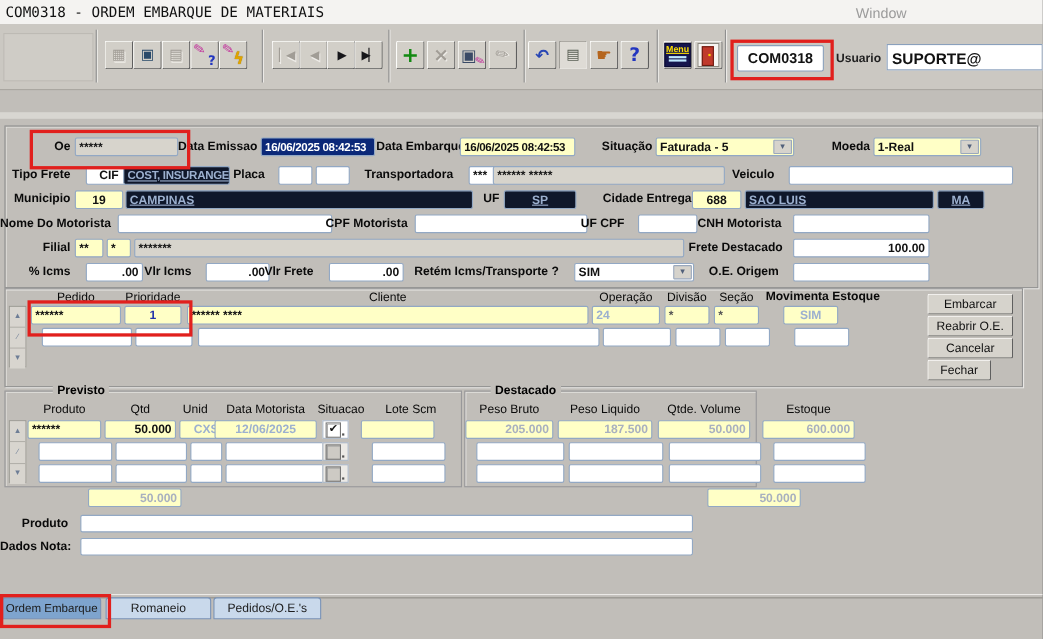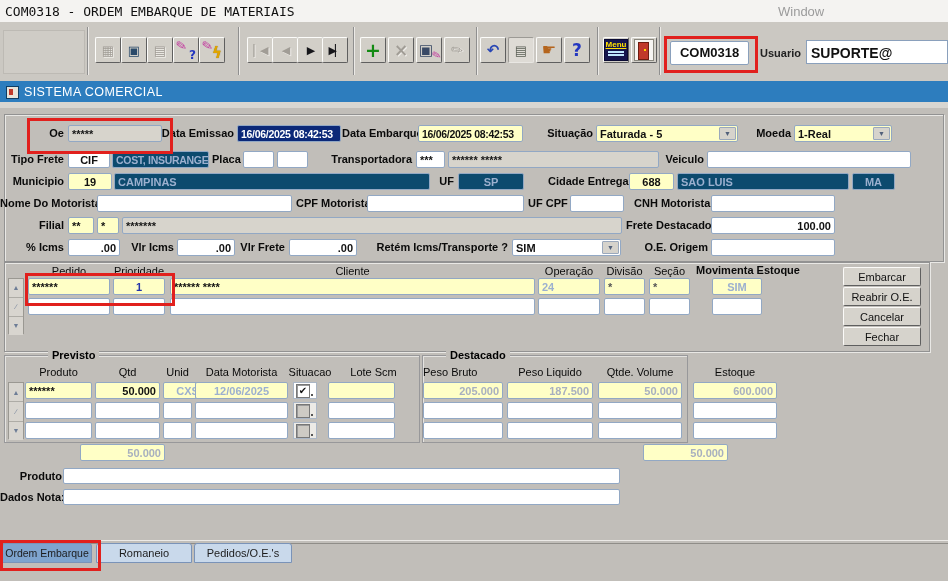--- a/index.html
+++ b/index.html
@@ -46,22 +46,22 @@
   .banner .txt{position:absolute;left:24px;top:4px;color:#fff;font:12.5px "Liberation Sans",sans-serif;letter-spacing:.4px;}
   .bicon{position:absolute;left:6px;top:5px;width:11px;height:11px;background:#e8e4da;border:1px solid #0e3d63;}
   .bicon i{position:absolute;left:2px;top:2px;width:4px;height:6px;background:#c0392b;}
   .substrip{position:absolute;left:0;top:102px;width:948px;height:6px;background:#d8d6d1;}
   
   .lb{position:absolute;font:bold 11px "Liberation Sans",sans-serif;color:#0a0a0a;text-align:right;white-space:nowrap;}
   .lb.plain{font-weight:normal;}
   .fld{position:absolute;height:17px;border:1px solid #92a8c4;border-radius:2px;box-sizing:border-box;
        font:bold 11px "Liberation Sans",sans-serif;line-height:14px;padding:1px 3px;white-space:nowrap;overflow:hidden;color:#111;}
   .f-y{background:#ffffc6;}
-  .f-w{background:#ffffff;}
-  .f-g{background:#0c4a6e;color:#9cb0cf;}
+  .f-w{background:#ffffff;margin-left:10px;}
+  .f-g{background:#0f172a;color:#9cb0cf;text-decoration:underline;}
   .f-gd{background:#d7d4cc;color:#161616;}
   .f-navy{background:#0b2878;color:#fff;}
   .t-blue{color:#9cb0cf;}
   .t-mut{color:#a8b0bf;}
   .t-pri{color:#2233aa;}
   .t-star{color:#555;}
   .right{text-align:right;}
   .center{text-align:center;}
   .sz10{font-size:10.5px;letter-spacing:-0.3px;}
   .carr{position:absolute;right:1px;top:1px;bottom:1px;width:15px;background:#d6d3cc;border:1px solid #9aa8bc;border-radius:1px;
@@ -189,39 +189,33 @@
           <span class="knob"></span>
         </span>
     </button>
 
     <div class="redbox" style="left:664px;top:14px;width:88px;height:31px"></div>
     <div class="codefield" style="top:19px">COM0318</div>
     <span class="userlbl" style="top:25px">Usuario</span>
     <div class="userfield" style="top:18px">SUPORTE@</div>
   </div>
 
-  <div class="banner">
-    <span class="bicon">
-        <i></i>
-      </span>
-    <span class="txt">SISTEMA COMERCIAL</span>
-  </div>
   <div class="substrip"></div>
 
   <div class="frame" style="left:4px;top:114px;width:938px;height:146px"></div>
 
   <div class="redbox" style="left:27px;top:118px;width:140px;height:30px"></div>
   <span class="lb" style="left:28px;top:127px;width:36px">Oe</span>
   <div class="fld f-gd" style="left:68px;top:125px;width:94px">*****</div>
   <span class="lb" style="left:160px;top:127px;width:74px">Data Emissao</span>
   <div class="fld f-navy sz10" style="left:237px;top:125px;width:104px">16/06/2025 08:42:53</div>
   <span class="lb" style="left:342px;top:127px;width:73px">Data Embarque</span>
   <div class="fld f-y sz10" style="left:418px;top:125px;width:105px">16/06/2025 08:42:53</div>
   <span class="lb" style="left:540px;top:127px;width:53px">Situação</span>
-  <div class="fld f-y" style="left:596px;top:125px;width:142px">
+  <div class="fld f-y" style="left:596px;top:125px;width:126px">
     <span>Faturada - 5</span>
     <span class="carr">▼</span>
   </div>
   <span class="lb" style="left:752px;top:127px;width:39px">Moeda</span>
   <div class="fld f-y" style="left:794px;top:125px;width:98px">
     <span>1-Real</span>
     <span class="carr">▼</span>
   </div>
 
   <span class="lb" style="left:0px;top:153px;width:64px">Tipo Frete</span>
@@ -306,34 +300,34 @@
   <div class="fld f-w" style="left:113px;top:298px;width:52px"></div>
   <div class="fld f-w" style="left:170px;top:298px;width:365px"></div>
   <div class="fld f-w" style="left:538px;top:298px;width:62px"></div>
   <div class="fld f-w" style="left:604px;top:298px;width:41px"></div>
   <div class="fld f-w" style="left:649px;top:298px;width:41px"></div>
   <div class="fld f-w" style="left:712px;top:298px;width:50px"></div>
 
   <button class="pbtn" style="left:843px;top:267px;width:78px">Embarcar</button>
   <button class="pbtn" style="left:843px;top:287px;width:78px">Reabrir O.E.</button>
   <button class="pbtn" style="left:843px;top:307px;width:78px">Cancelar</button>
-  <button class="pbtn" style="left:843px;top:327px;width:78px">Fechar</button>
+  <button class="pbtn" style="left:843px;top:327px;width:58px">Fechar</button>
 
   <div class="fieldset" style="left:4px;top:355px;width:414px;height:86px"></div>
   <div class="fieldset" style="left:422px;top:355px;width:264px;height:86px"></div>
   <span class="legend" style="left:48px;top:349px">Previsto</span>
   <span class="legend" style="left:446px;top:349px">Destacado</span>
 
   <span class="lb plain" style="left:25px;top:366px;width:67px;text-align:center">Produto</span>
   <span class="lb plain" style="left:95px;top:366px;width:65px;text-align:center">Qtd</span>
   <span class="lb plain" style="left:163px;top:366px;width:29px;text-align:center">Unid</span>
   <span class="lb plain" style="left:195px;top:366px;width:93px;text-align:center">Data Motorista</span>
   <span class="lb plain" style="left:285px;top:366px;width:50px;text-align:center">Situacao</span>
   <span class="lb plain" style="left:340px;top:366px;width:67px;text-align:center">Lote Scm</span>
-  <span class="lb plain" style="left:423px;top:366px;width:80px;text-align:left">Peso Bruto</span>
+  <span class="lb plain" style="left:423px;top:366px;width:80px;text-align:center">Peso Bruto</span>
   <span class="lb plain" style="left:507px;top:366px;width:86px;text-align:center">Peso Liquido</span>
   <span class="lb plain" style="left:598px;top:366px;width:84px;text-align:center">Qtde. Volume</span>
   <span class="lb plain" style="left:693px;top:366px;width:84px;text-align:center">Estoque</span>
 
   <div class="vscroll" style="left:8px;top:382px;height:57px">
     <div class="vs-cell">▲</div>
     <div class="vs-cell">∕</div>
     <div class="vs-cell">▼</div>
   </div>
 

